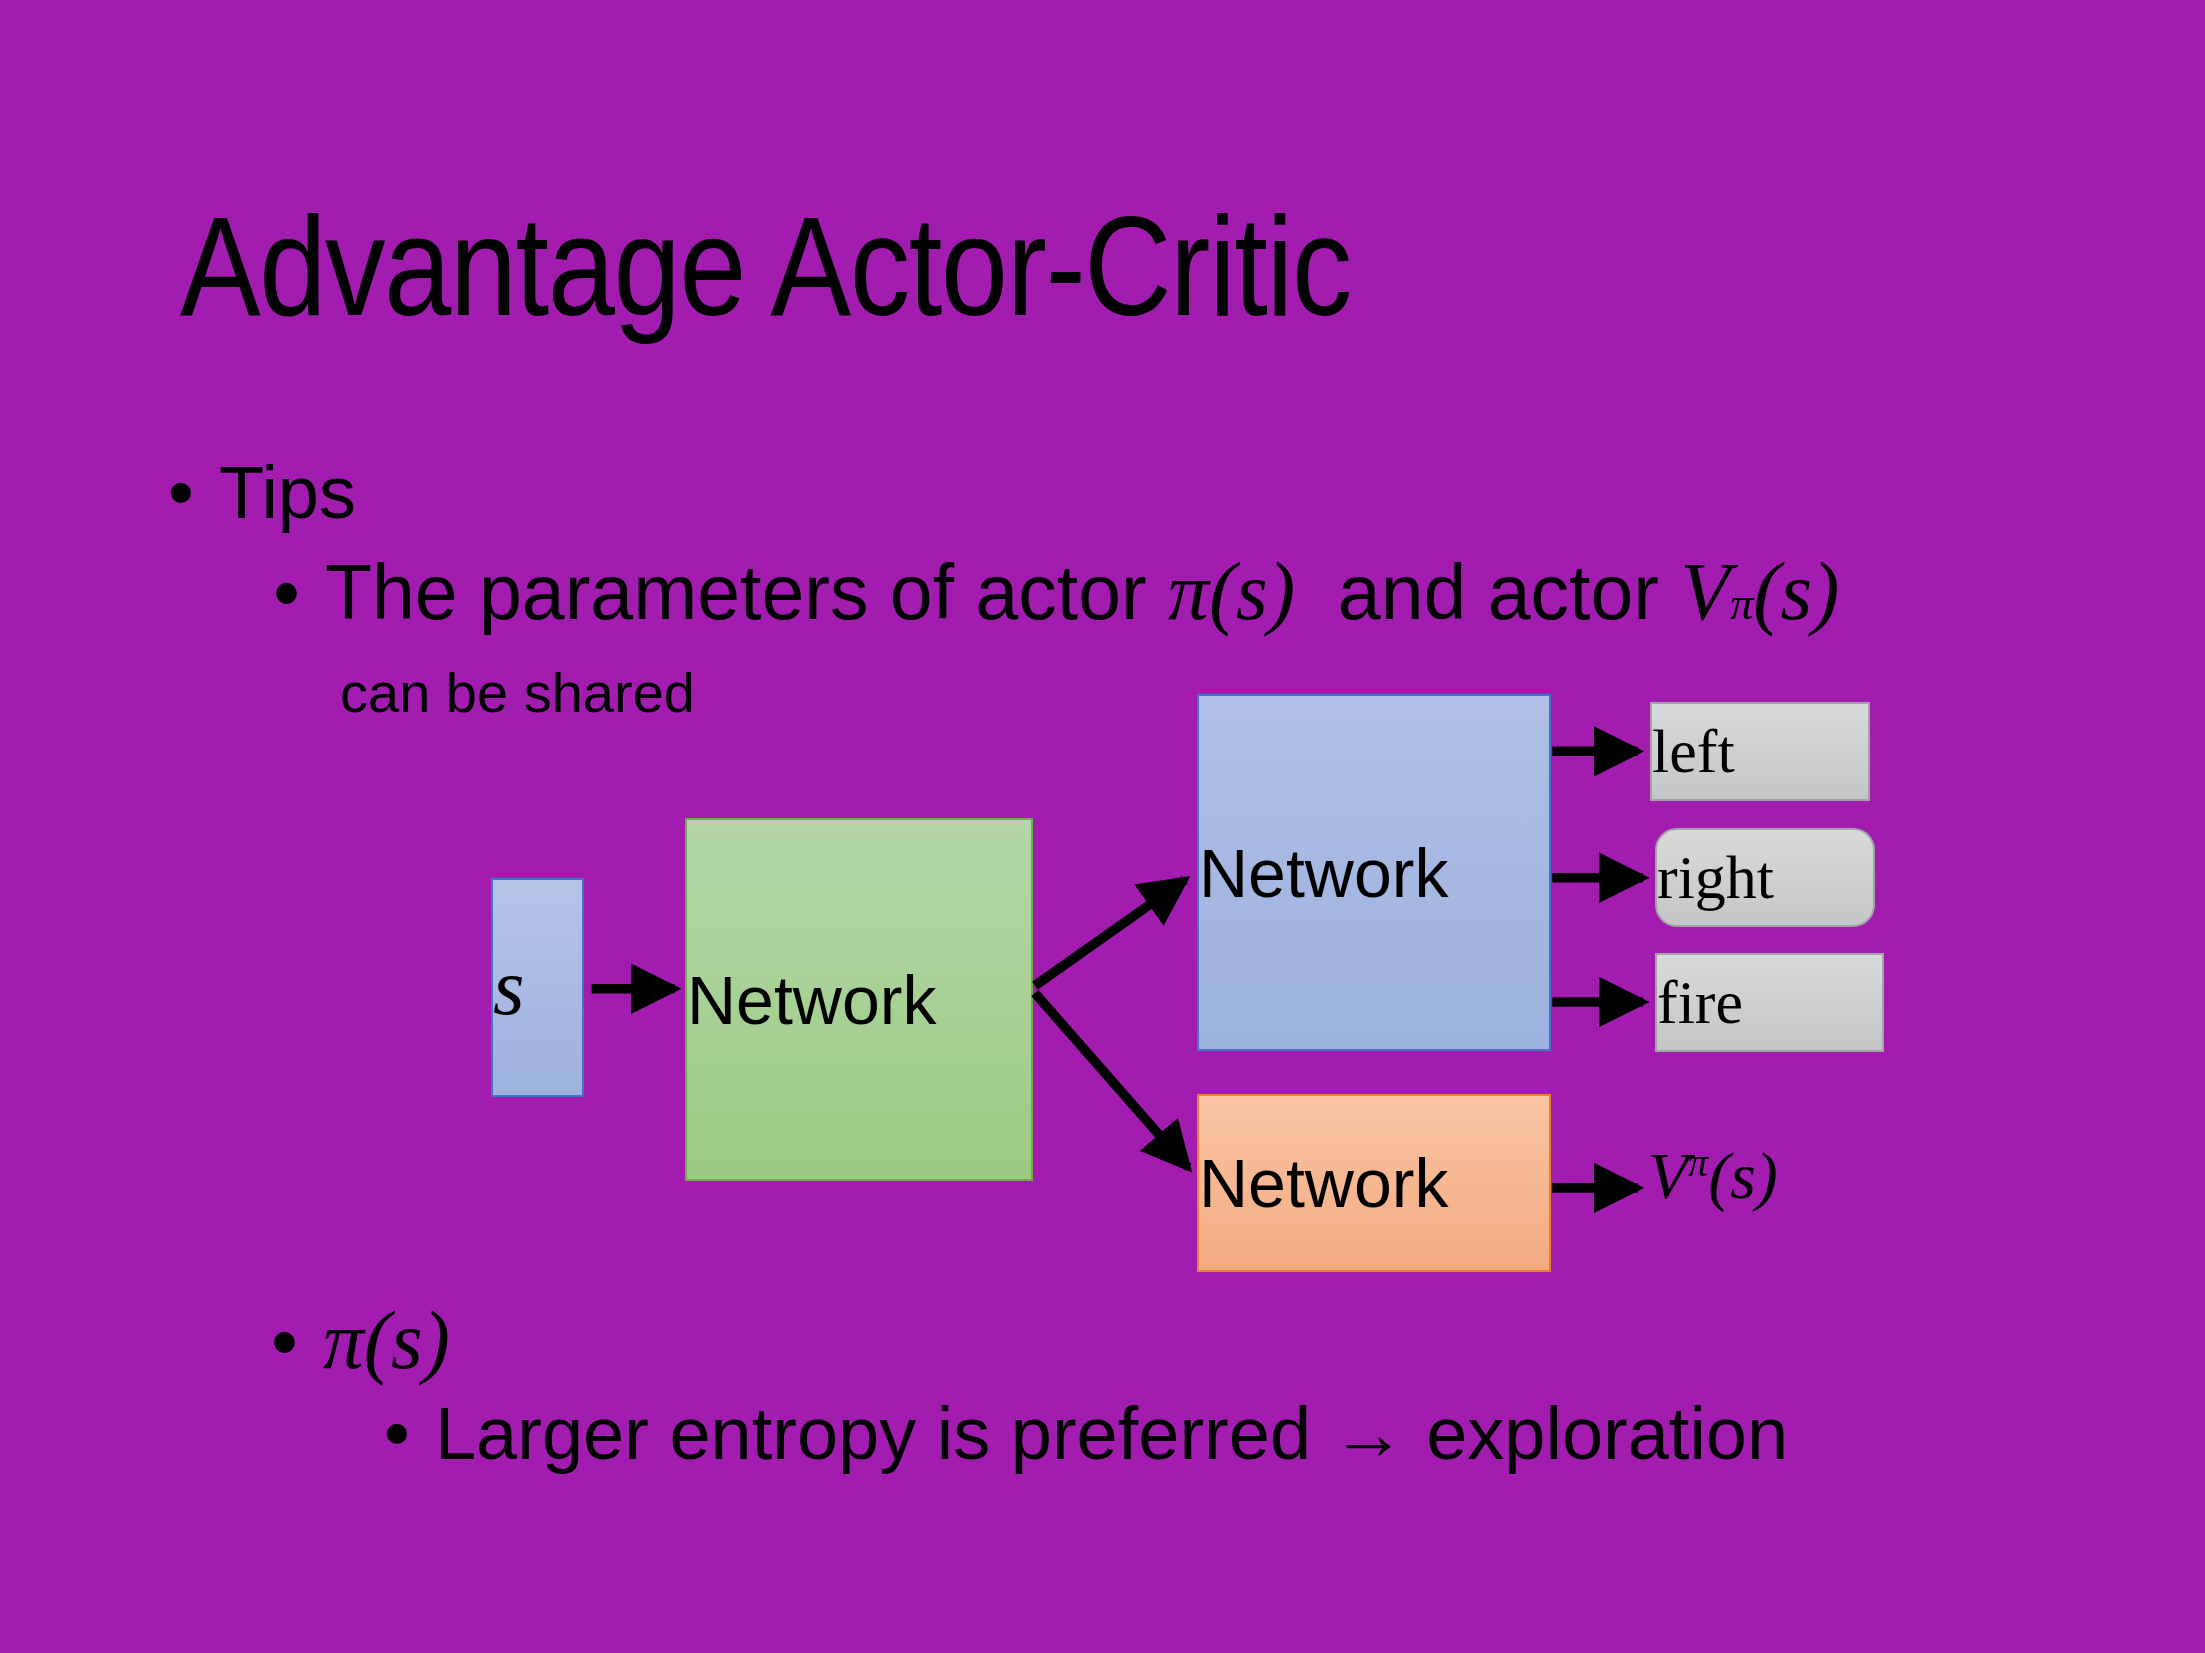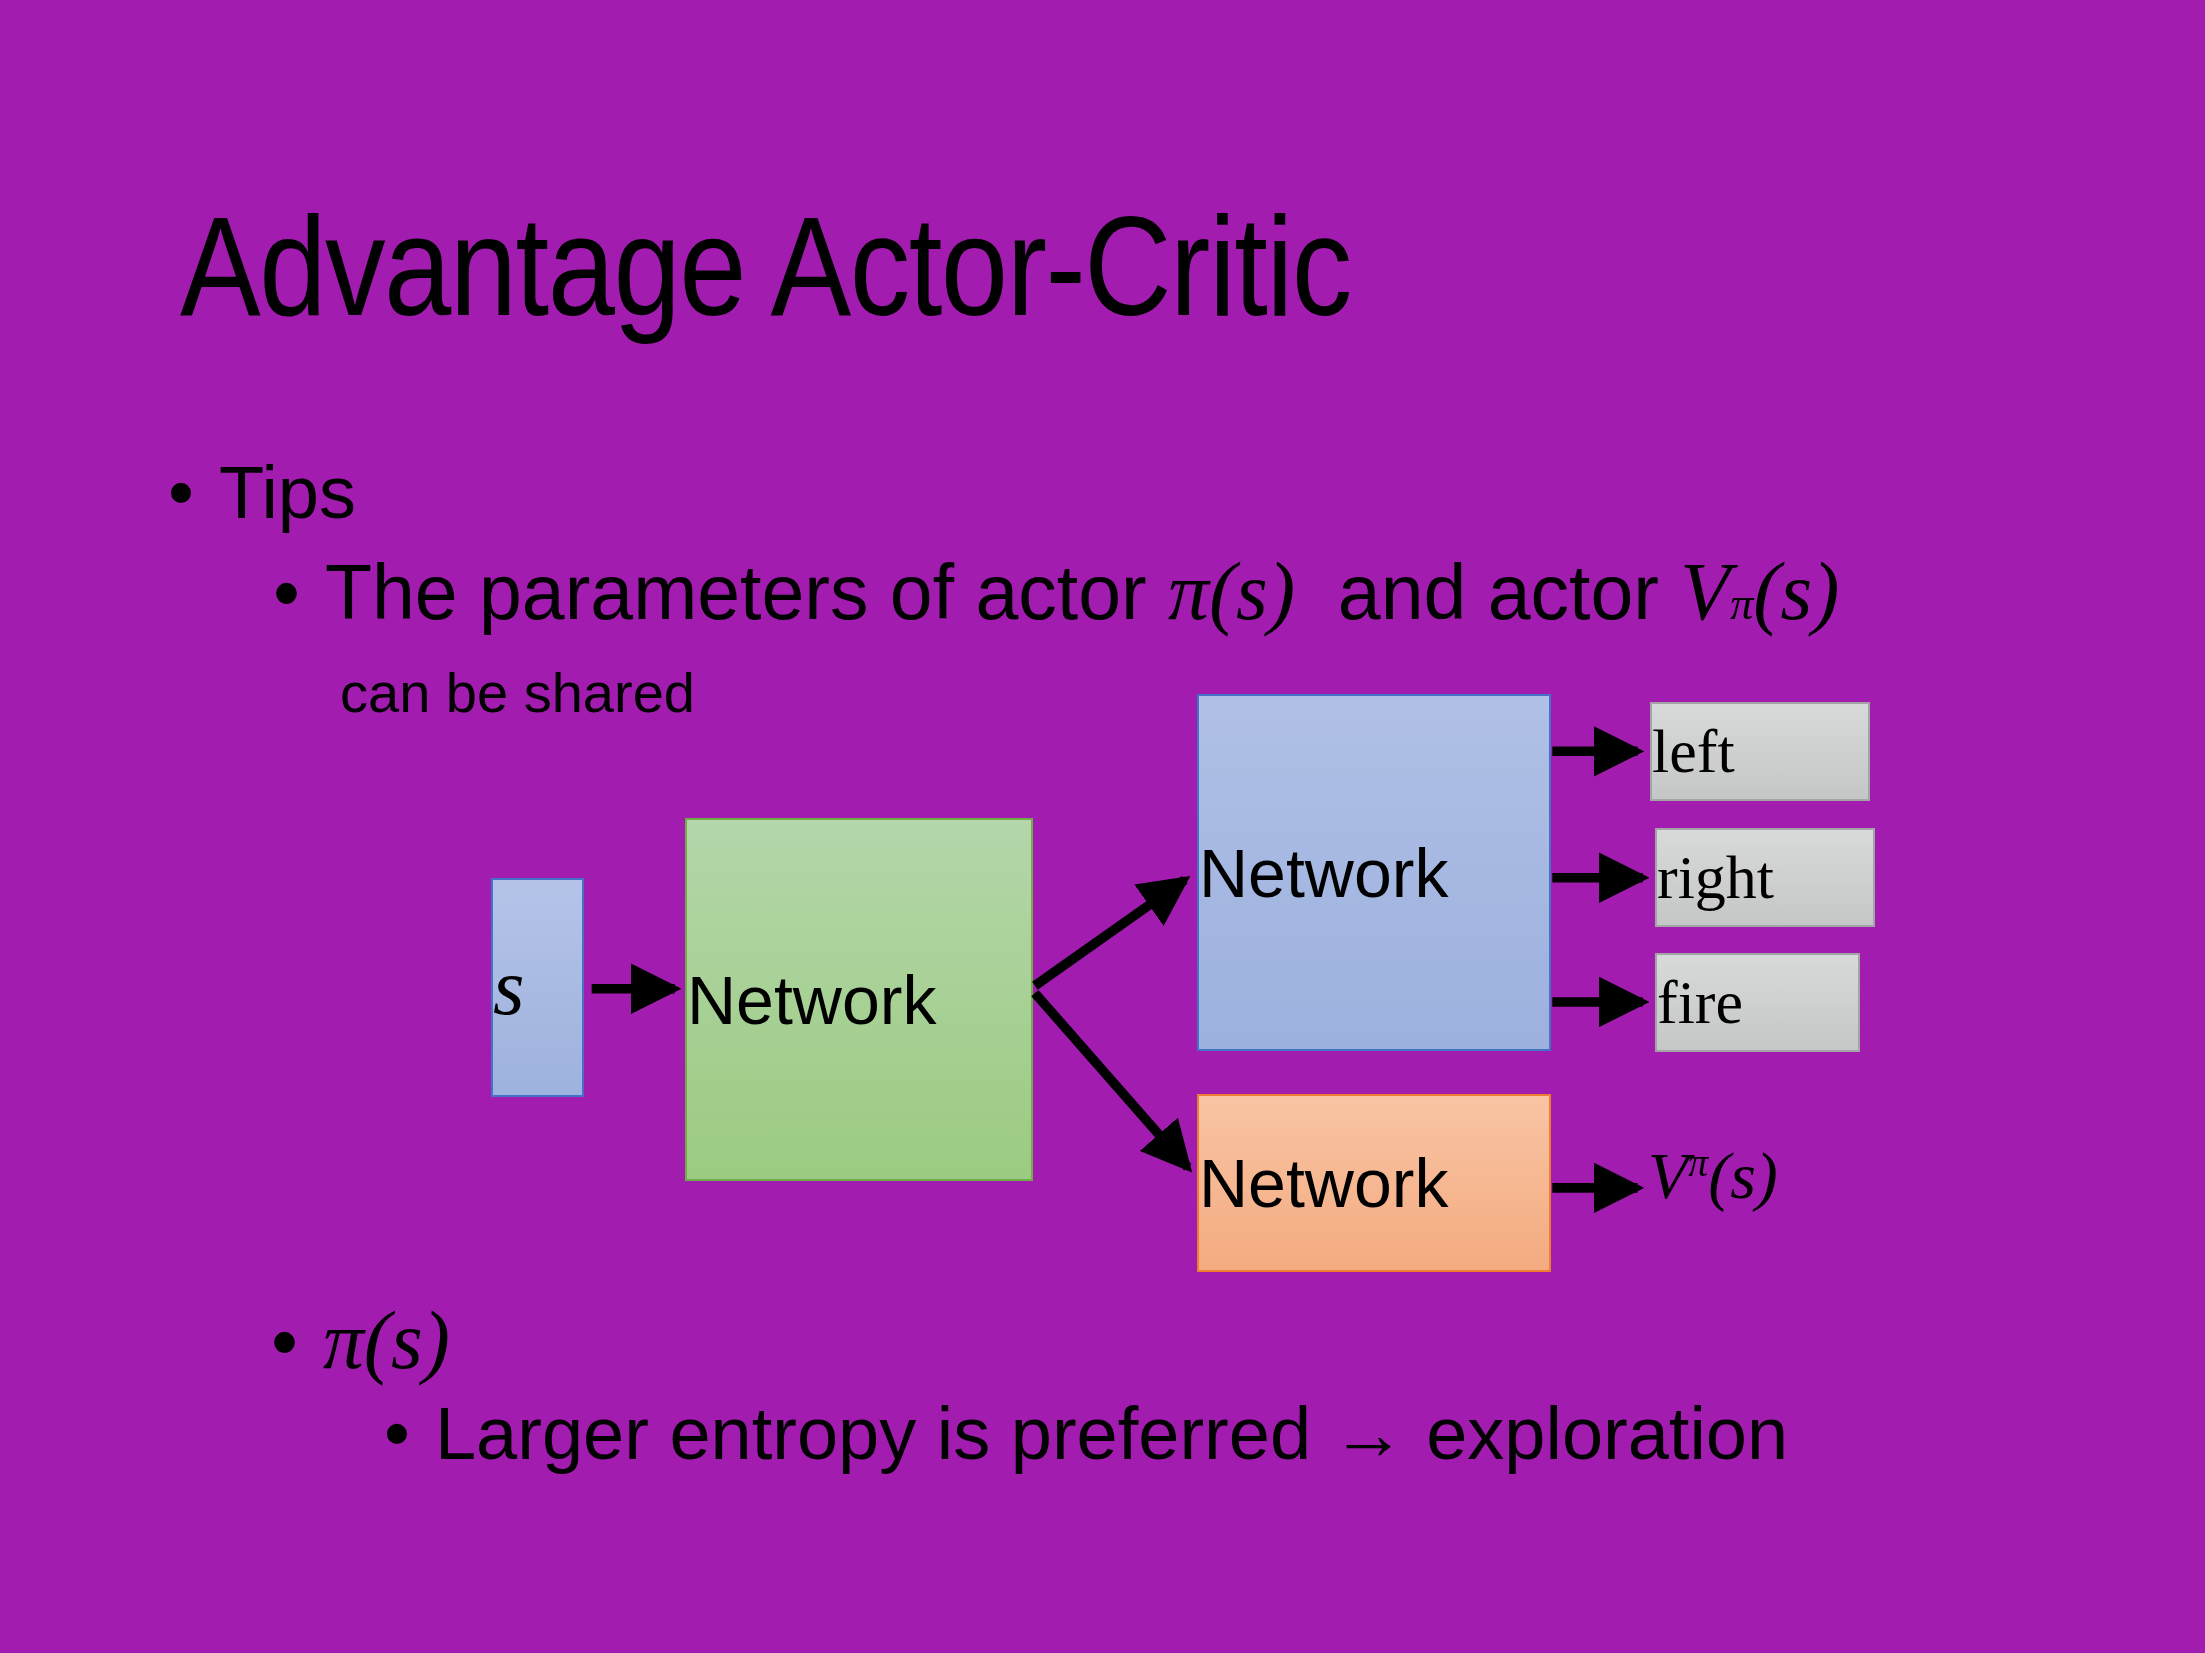--- a/index.html
+++ b/index.html
@@ -71,22 +71,22 @@
     border:2.9px solid #ed7d31;
     font-size:68px;
   }
   .action-box{
     background:linear-gradient(180deg,#d8dad9 0%,#c5c7c6 100%);
     border:2.2px solid #a3a5a4;
     font-family:"Liberation Serif",serif;
     font-size:62px;
   }
   .act-left {left:1650px;top:702px; width:220px;height:99px;}
-  .act-right{left:1655px;top:828px;width:220px;height:99px;}
-  .act-fire {left:1655px;top:953px;width:205px;height:99px;}
+  .act-right{left:1655px;top:828px;width:220px;height:99px;border-radius:22px;}
+  .act-fire {left:1655px;top:953px;width:229px;height:99px;}
   .value-label{
     left:1648px;top:1138px;
     font-family:"Liberation Serif",serif;
     font-style:italic;
     font-size:66px;
     white-space:pre;
   }
   .arrows{position:absolute;left:0;top:0;pointer-events:none;}
 </style>
 </head>

